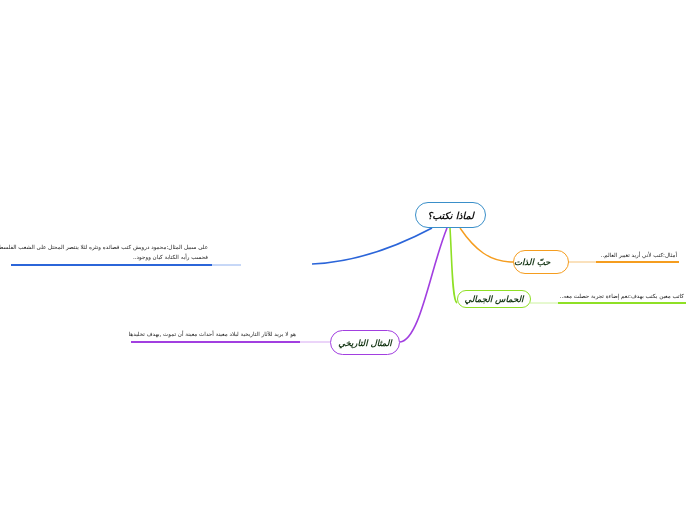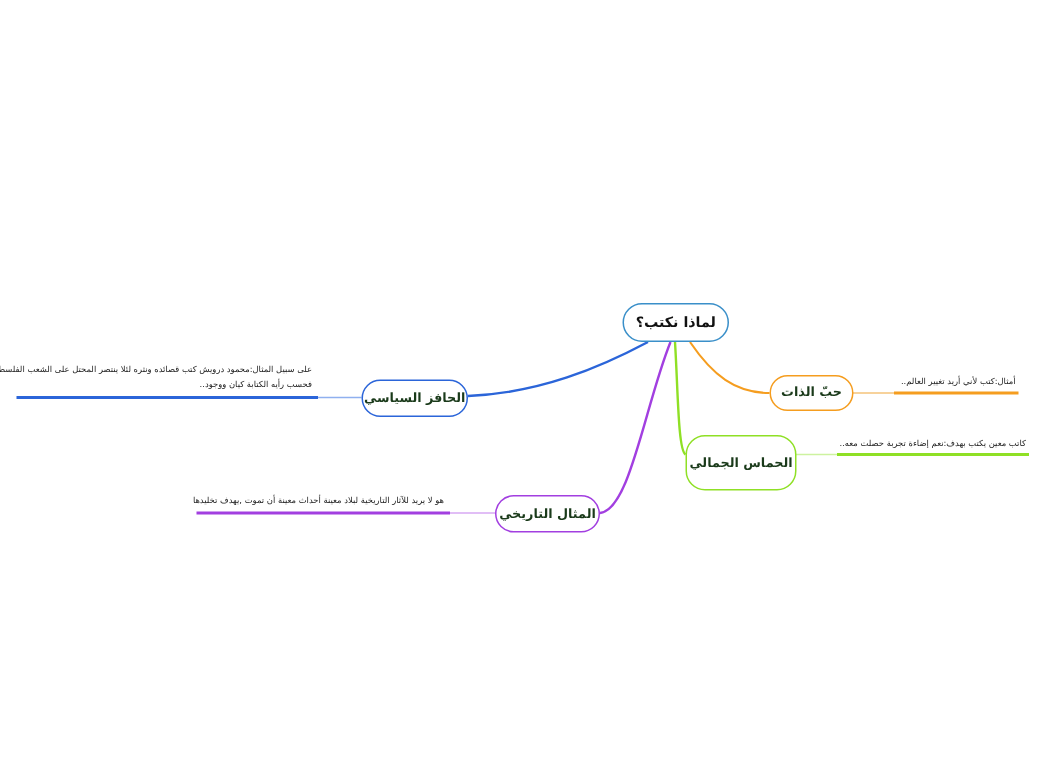--- a/index.html
+++ b/index.html
@@ -27,20 +27,21 @@
     border-radius: 13px;
     display: flex;
     align-items: center;
     justify-content: center;
     font-size: 8.5px;
     font-weight: bold;
     color: #1a3a1a;
     direction: rtl;
     white-space: nowrap;
     cursor: pointer;
+    font-style: italic;
   }
   .central {
     border-color: #3a8fc9;
     color: #111111;
     font-size: 9.5px;
     border-radius: 14px;
   }
   .detail {
     position: absolute;
     direction: rtl;
@@ -76,31 +77,28 @@
     <line x1="11" y1="265" x2="212" y2="265" stroke="#2b65d9" stroke-width="2"></line>
 
     <line x1="300" y1="342" x2="330" y2="342" stroke="#d7a9f3" stroke-width="1"></line>
     <line x1="131" y1="342" x2="300" y2="342" stroke="#a23fe0" stroke-width="2"></line>
   </svg>
 
   <div class="node central" style="left:415px;top:202px;width:71px;height:26px;">
     <span>لماذا نكتب؟</span>
   </div>
 
-  <div class="node" style="left:513px;top:250px;width:56px;height:24px;border-color:#f59d1f;">
+  <div class="node" style="left:513px;top:250px;width:56px;height:24px;border-color:#f59d1f;justify-content:flex-end;">
     <span>حبّ الذات</span>
   </div>
 
-  <div class="node" style="left:457px;top:290px;width:74px;height:37px;border-color:#8fe025;justify-content:center;">
+  <div class="node" style="left:457px;top:290px;width:74px;height:18px;border-color:#8fe025;justify-content:center;">
     <span>الحماس الجمالي</span>
   </div>
 
-  <div class="node" style="left:241px;top:253px;width:71px;height:25px;border-color:#2b65d9;">
-    <span>الحافز السياسي</span>
-  </div>
 
   <div class="node" style="left:330px;top:330px;width:70px;height:25px;border-color:#a23fe0;">
     <span>المثال التاريخي</span>
   </div>
 
   <div class="detail" style="right:19px;top:251px;">أمثال:كتب لأني أريد تغيير العالم..</div>
 
   <div class="detail" style="right:12px;top:292px;">كاتب معين يكتب بهدف:نعم إضاءة تجربة حصلت معه..</div>
 
   <div class="detail" style="right:488px;top:243px;">على سبيل المثال:محمود درويش كتب قصائده ونثره لئلا ينتصر المحتل على الشعب الفلسطيني</div>

